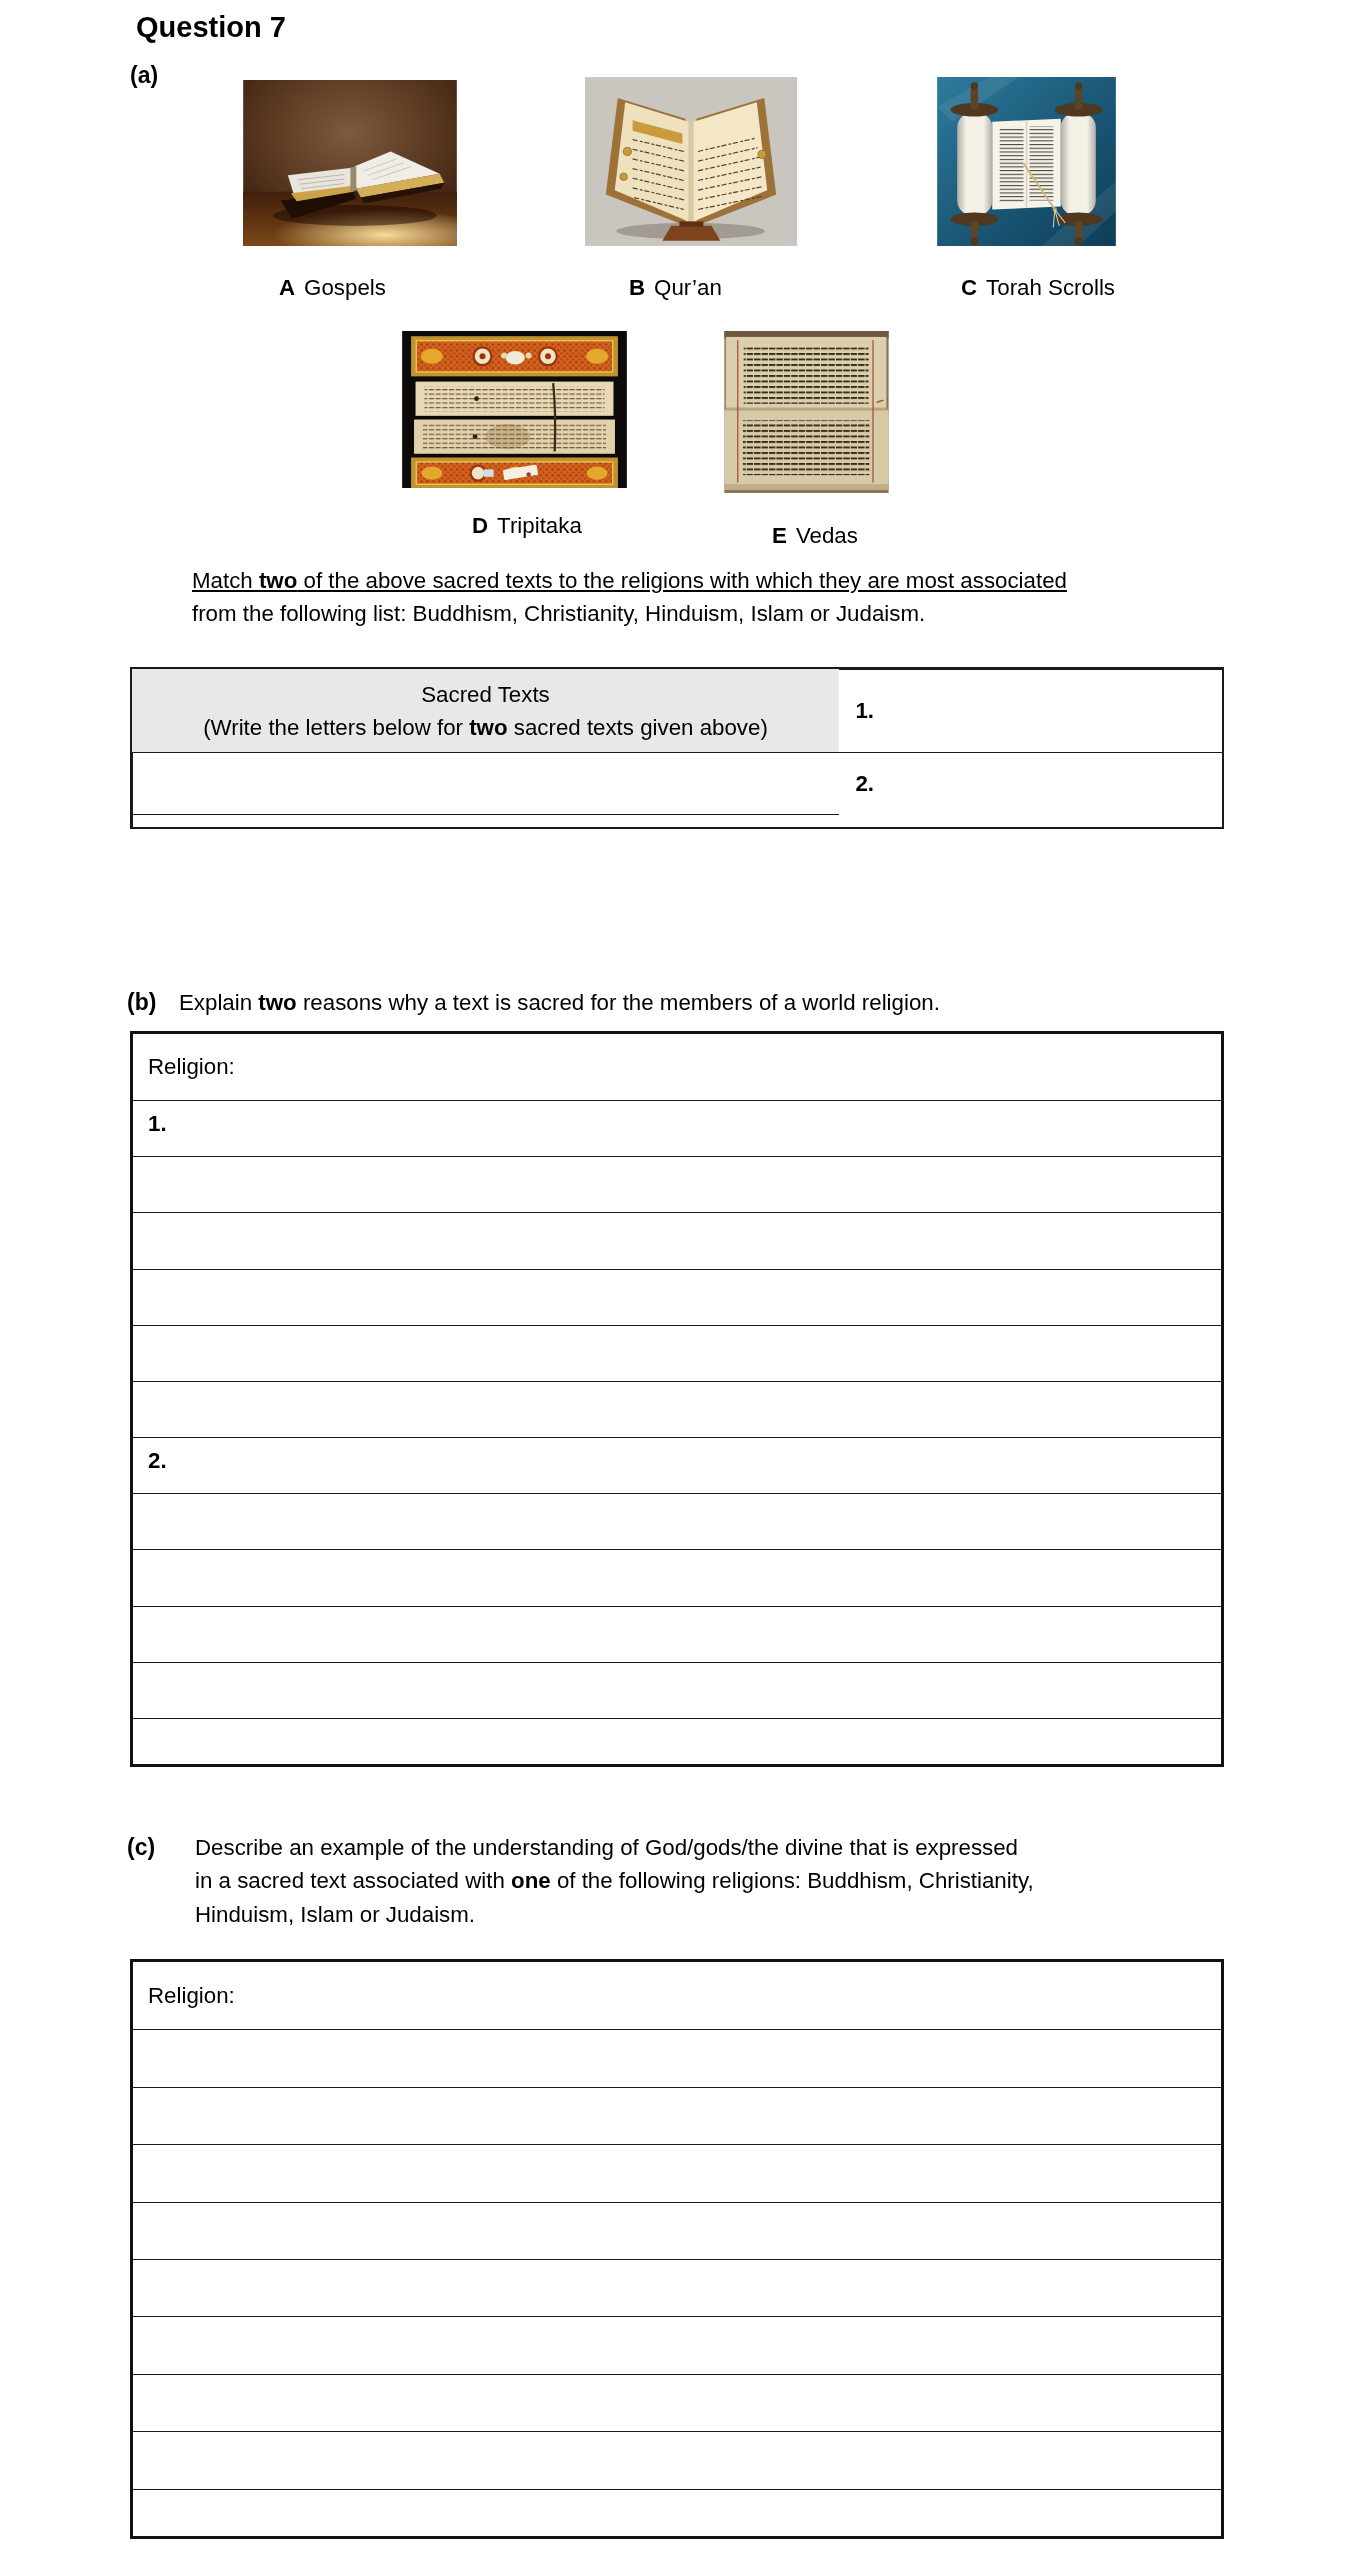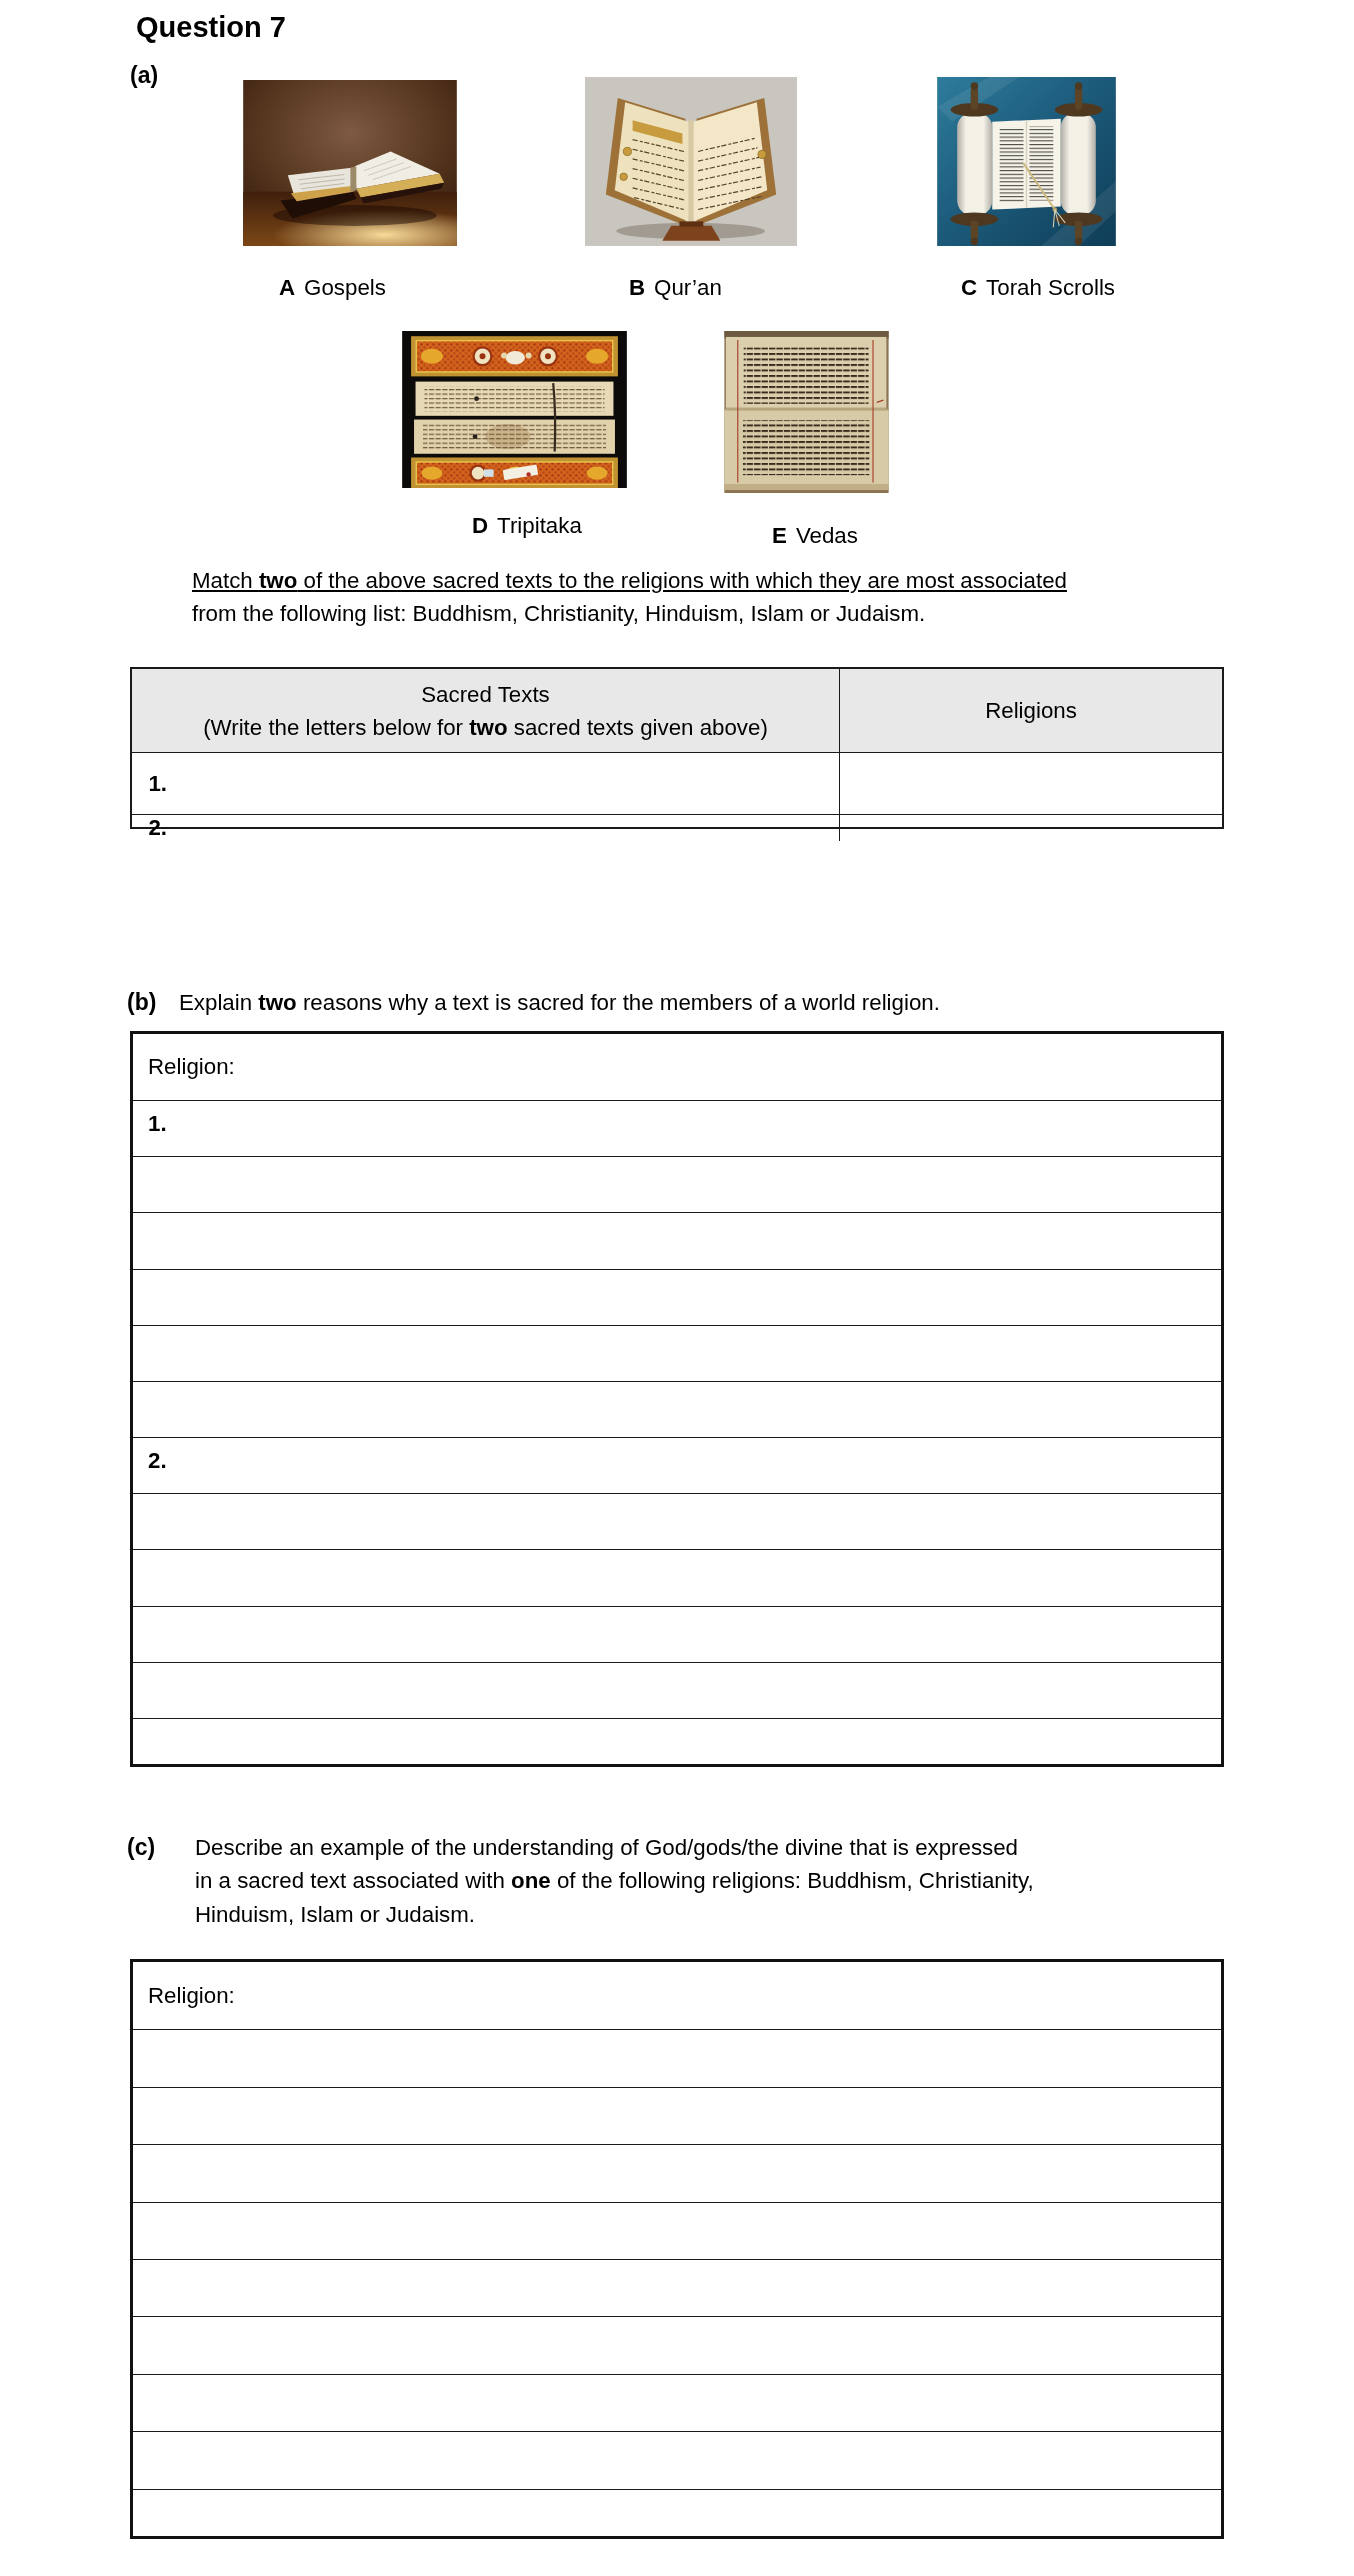--- a/index.html
+++ b/index.html
@@ -250,21 +250,20 @@
   </div>
   <div class="textline" style="left:192px;top:601px;text-align:center;">from the following list: Buddhism, Christianity, Hinduism, Islam or Judaism.</div>
 
   <div class="qtable">
     <div class="cell th hdr1">
       <div>Sacred Texts</div>
       <div>
         <span>(Write the letters below for </span><span class="bold">two</span><span> sacred texts given above)</span>
       </div>
     </div>
-    <div class="cell th hdr2 col2">Religions</div>
     <div class="cell rowcell rtop">
       <span class="num">1.</span>
     </div>
     <div class="cell col2 rtop"></div>
     <div class="cell rowcell rtop">
       <span class="num">2.</span>
     </div>
     <div class="cell col2 rtop"></div>
   </div>
 

